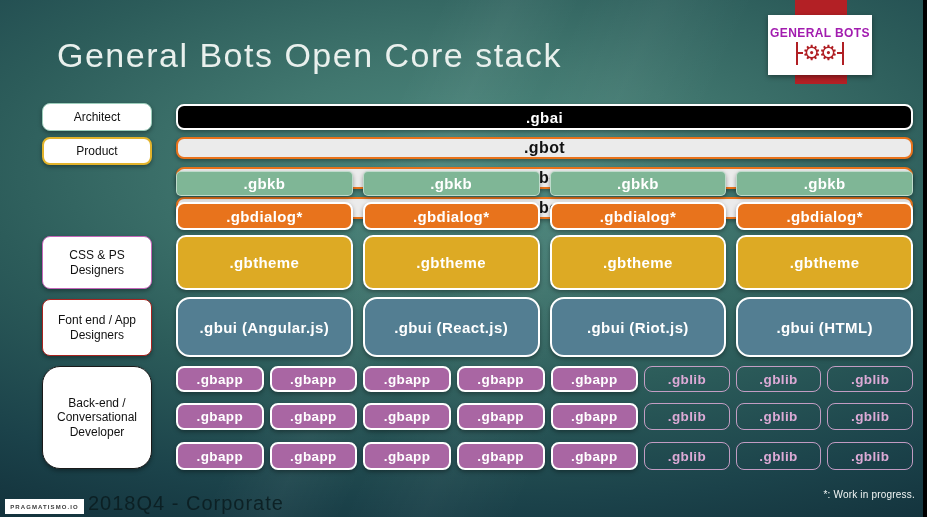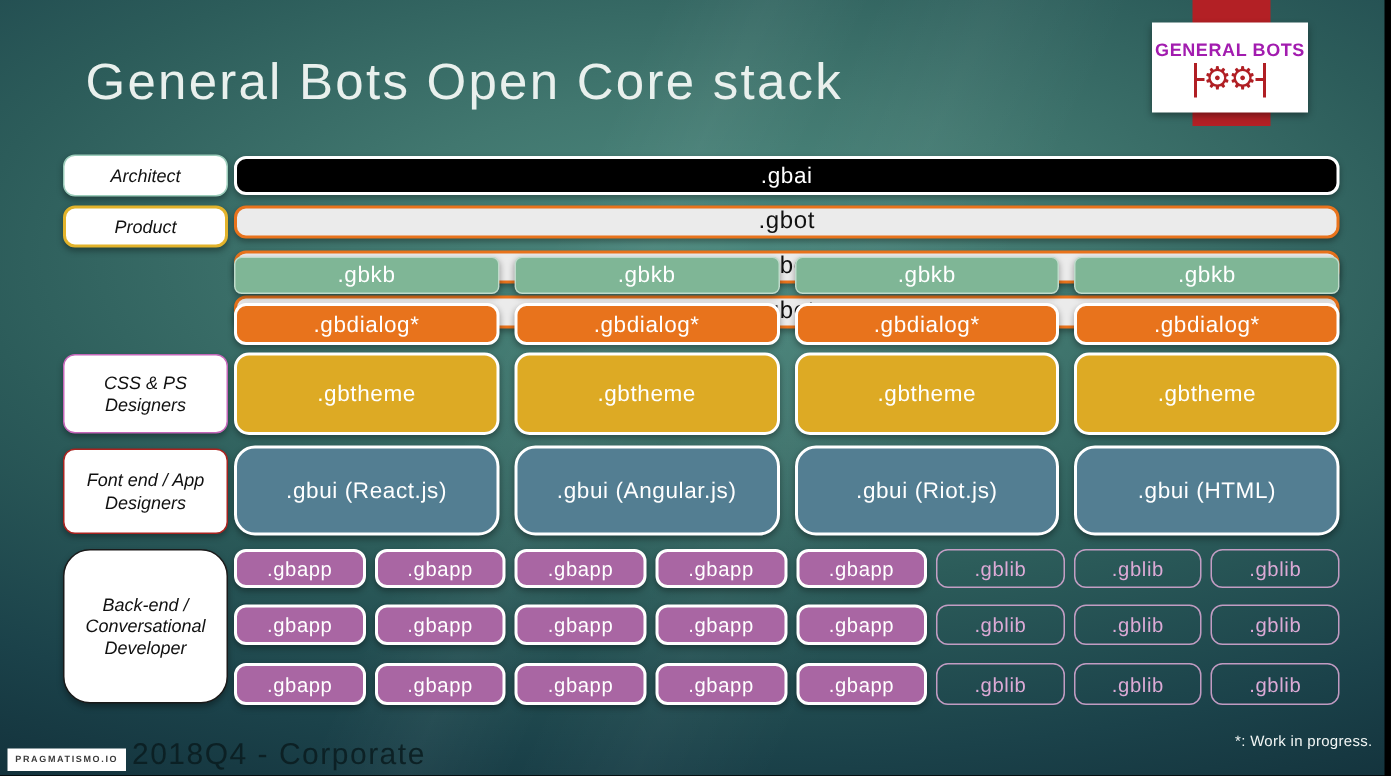--- a/index.html
+++ b/index.html
@@ -30,30 +30,29 @@
   .logo-gears{display:flex;align-items:center;color:#b01f24;}
   .gpipe{width:2.5px;height:23px;background:#b01f24;}
   .gtick{width:5px;height:2.5px;background:#b01f24;}
   .gear{font-size:21px;line-height:22px;margin:0 -1px;color:#b01f24;}
   
   .role{
     position:absolute;left:42px;width:110px;background:#fff;color:#111;
     display:flex;align-items:center;justify-content:center;text-align:center;
     font-size:12px;line-height:1.2;border-radius:8px;padding:2px 6px;box-sizing:border-box;
     box-shadow:0 2px 4px rgba(0,0,0,.35);
-    font-style:italic;
   }
   .role-architect{top:103px;height:28px;border:1.5px solid #9ccdbb;}
   .role-product{top:137px;height:28px;border:2px solid #e2b32b;}
   .role-enduser{top:171px;height:59px;border:2px solid #fff;}
   .role-designers{top:236px;height:53px;border:1.5px solid #c467b9;}
   .role-frontend{top:299px;height:57px;border:1.5px solid #a8231f;}
   .role-backend{top:366px;height:103px;border:1.5px solid #1a1a1a;border-radius:18px;}
   
-  .row{position:absolute;left:156px;width:737px;display:flex;}
+  .row{position:absolute;left:176px;width:737px;display:flex;font-weight:bold;}
   .box{
     flex:1;display:flex;align-items:center;justify-content:center;
     font-size:15px;letter-spacing:.4px;color:#fff;border-radius:8px;
     box-shadow:0 2px 4px rgba(0,0,0,.35);box-sizing:border-box;white-space:nowrap;
   }
   .row-gbai{top:104px;height:26px;}
   .box-gbai{background:#000;border:2px solid #fff;}
   .row-gbot{top:137px;height:27px;gap:8px;flex-direction:column;}
   .box-gbot{background:#ebebeb;border:2px solid #e8731c;color:#111;font-size:16px;}
   .row-gbkb{top:171px;height:25px;gap:10px;}
@@ -139,22 +138,22 @@
   <div class="row row-gbtheme">
 
   <div class="box box-gbtheme">.gbtheme</div>
       <div class="box box-gbtheme">.gbtheme</div>
       <div class="box box-gbtheme">.gbtheme</div>
       <div class="box box-gbtheme">.gbtheme</div>
     </div>
 
   <div class="row row-gbui">
 
-  <div class="box box-gbui">.gbui (React.js)</div>
-      <div class="box box-gbui">.gbui (Angular.js)</div>
+  <div class="box box-gbui">.gbui (Angular.js)</div>
+      <div class="box box-gbui">.gbui (React.js)</div>
       <div class="box box-gbui">.gbui (Riot.js)</div>
       <div class="box box-gbui">.gbui (HTML)</div>
     </div>
 
   <div class="row row-apps row-apps-1">
 
   <div class="box box-small kind-gbapp">.gbapp</div>
       <div class="box box-small kind-gbapp">.gbapp</div>
       <div class="box box-small kind-gbapp">.gbapp</div>
       <div class="box box-small kind-gbapp">.gbapp</div>

